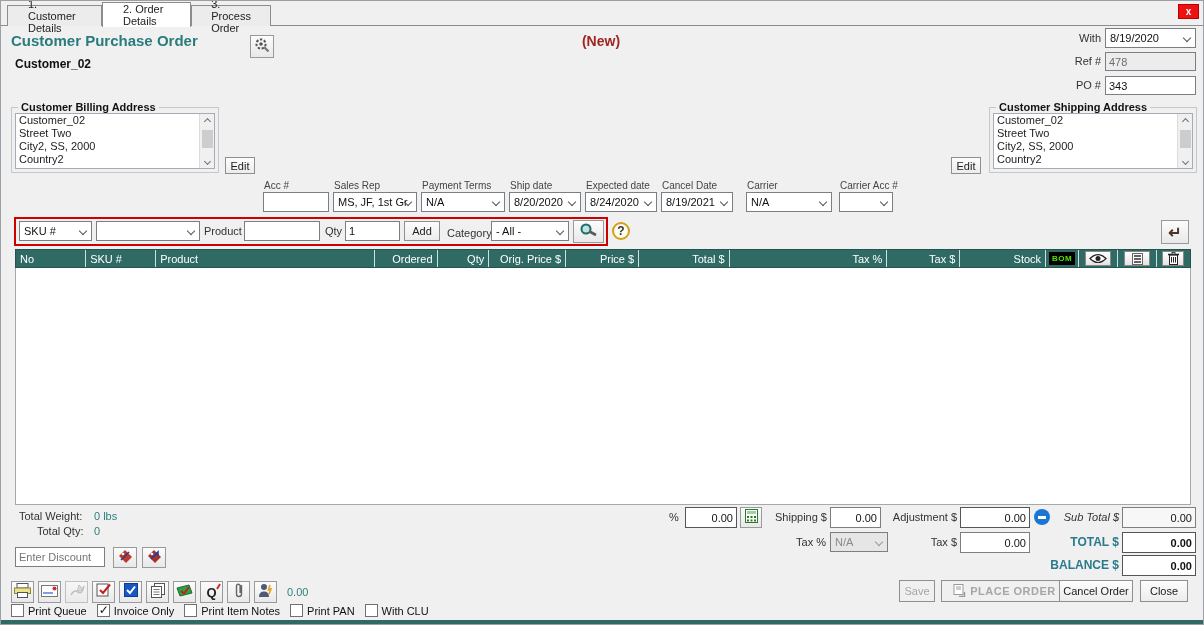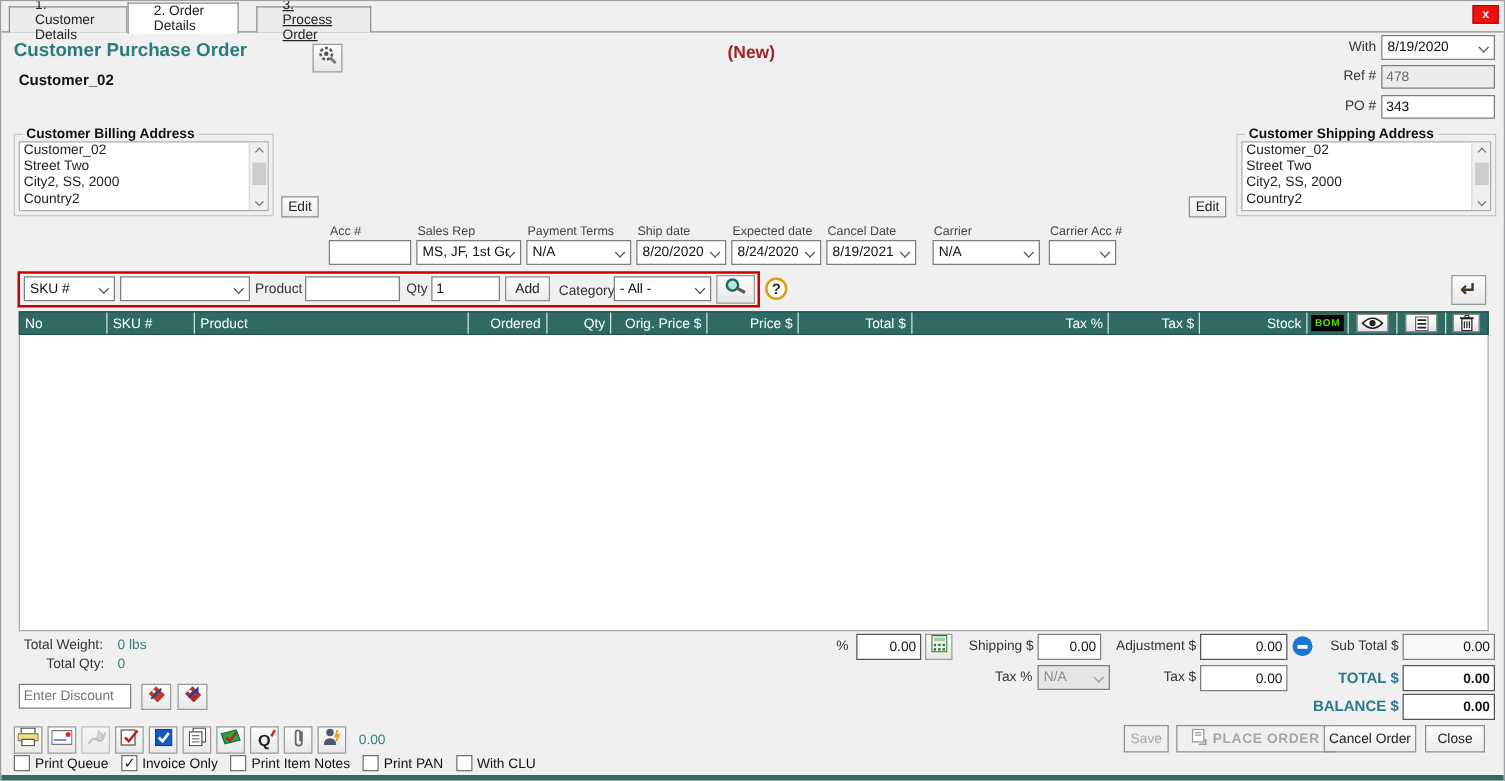--- a/index.html
+++ b/index.html
@@ -78,21 +78,21 @@
 
 <div class="window">
 
   <div class="tabstrip">
     <div class="tab" style="left:6px; width:95px;">
         <span>1. Customer Details</span>
       </div>
     <div class="tab active" style="left:101px; width:89px;">
         <span>2. Order Details</span>
       </div>
-    <div class="tab" style="left:204px; width:92px;text-decoration:underline;">
+    <div class="tab" style="left:190px; width:80px;">
         <span>3. Process Order</span>
       </div>
     <div class="closebtn">x</div>
   </div>
 
   <div class="abs title" style="left:10px; top:31px;">Customer Purchase Order</div>
   <div class="iconbtn" style="left:249px; top:34px; width:24px; height:23px;">
     <span>
       <svg width="16" height="16" viewBox="0 0 16 16">
           <circle cx="7" cy="7" r="4.6" fill="none" stroke="#555" stroke-width="2" stroke-dasharray="2.4 1.6"></circle>
@@ -324,21 +324,21 @@
     </span>
   </div>
 
   <div class="abs lbl" style="left:770px; top:510px; width:56px; text-align:right;">Shipping $</div>
   <input class="tbx right" style="left: 829px; top: 506px; width: 51px; height: 21px;" value="0.00">
 
   <div class="abs lbl" style="left:886px; top:510px; width:70px; text-align:right;">Adjustment $</div>
   <input class="tbx right" style="left: 959px; top: 506px; width: 70px; height: 21px; border: 1.5px solid rgb(85, 85, 85);" value="0.00">
   <div class="abs minuscircle" style="left:1033px; top:508px;"></div>
 
-  <div class="abs lbl" style="left:1056px; top:510px; width:62px; text-align:right;">Sub Total $</div>
+  <div class="abs lbl" style="left:1056px; top:510px; width:62px; text-align:right;font-style:italic;">Sub Total $</div>
   <input class="tbx right" style="left: 1121px; top: 506px; width: 74px; height: 21px; background: rgb(247, 247, 247);" readonly="" value="0.00">
 
   <div class="abs lbl" style="left:789px; top:535px; width:36px; text-align:right;">Tax %</div>
   <div class="combo disabled" style="left:829px; top:531px; width:58px;">
     <span>N/A</span>
       <span class="chev" style="border-color:#9a9a9a;"></span>
   </div>
   <div class="abs lbl" style="left:922px; top:535px; width:34px; text-align:right;">Tax $</div>
   <input class="tbx right" style="left: 959px; top: 531px; width: 70px; height: 21px;" value="0.00">
 

